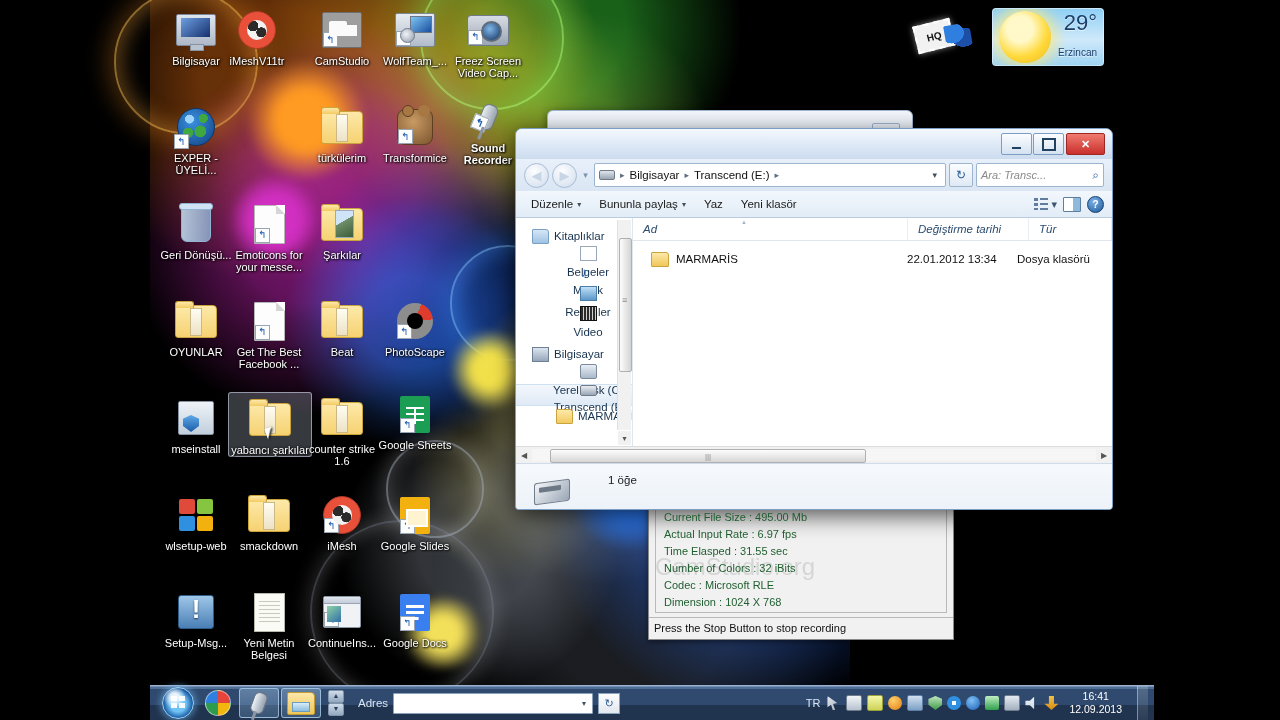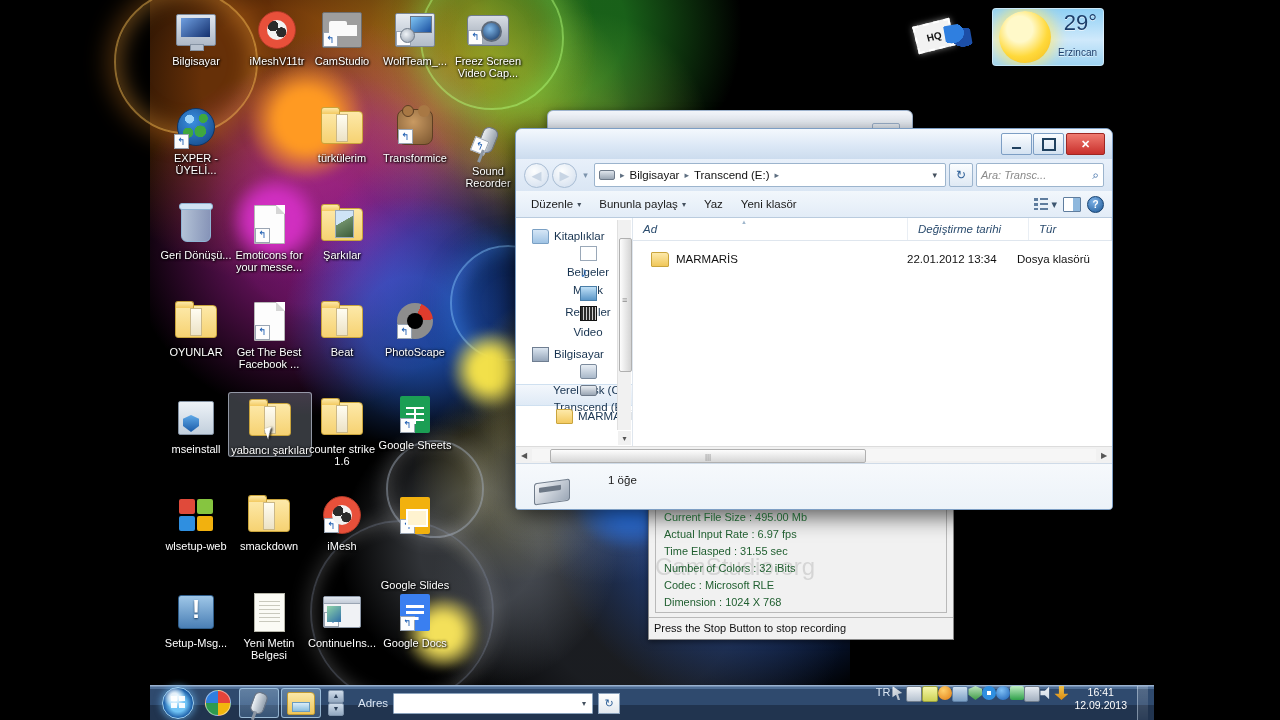--- a/index.html
+++ b/index.html
@@ -679,21 +679,21 @@
     display: flex; align-items: center; padding: 0 2px;
     font-size: 11px; color: #111;
   }
   #adres-input .caret2 { margin-left: auto; font-size: 8px; color: #44505e; padding: 0 4px; }
   #adres-go {
     width: 20px; height: 19px; background: linear-gradient(#fdfdfd, #e2e8ef);
     border: 1px solid #8ba2bc; display: flex; align-items: center; justify-content: center;
     font-size: 11px; color: #2a5d96;
   }
   #tray {
-    display: flex; margin-left: auto; padding-right: 4px;
+    display: flex; align-items: center; gap: 5px; margin-left: auto; padding-right: 4px;
   }
   #tray-lang { font-size: 11px; color: #dbe6f3; padding: 0 2px; }
   .tray-ico { width: 14px; height: 14px; border-radius: 2px; }
   #clock {
     text-align: center; color: #ffffff; font-size: 10.5px; line-height: 13px;
     padding: 0 8px 0 6px; white-space: nowrap;
   }
   #show-desktop {
     width: 10px; height: 34px; margin-left: 2px;
     background: linear-gradient(rgba(255,255,255,0.18), rgba(255,255,255,0.05));
@@ -730,21 +730,21 @@
   </div>
 
   <div id="icon-grid">
 
     <div class="dicon" style="left:155px;top:4px;">
       <div class="glyph">
           <div class="ic-monitor"></div>
         </div>
       <div class="dlabel">Bilgisayar</div>
     </div>
-    <div class="dicon" style="left:236px;top:4px;">
+    <div class="dicon" style="left:216px;top:4px;">
       <div class="glyph">
           <div class="ic-imesh"></div>
         </div>
       <div class="dlabel">iMeshV11tr</div>
     </div>
     <div class="dicon" style="left:301px;top:4px;">
       <div class="glyph">
           <div class="ic-camstudio">
             <span class="shortcut-arrow"></span>
           </div>
@@ -783,21 +783,21 @@
       <div class="dlabel">türkülerim</div>
     </div>
     <div class="dicon" style="left:374px;top:101px;">
       <div class="glyph">
           <div class="ic-mouse">
             <span class="shortcut-arrow"></span>
           </div>
         </div>
       <div class="dlabel">Transformice</div>
     </div>
-    <div class="dicon" style="left:447px;top:114px;">
+    <div class="dicon" style="left:447px;top:91px;font-weight:bold;">
       <div class="glyph">
           <div class="ic-mic">
             <span class="shortcut-arrow" style="bottom:-4px;left:-6px;"></span>
           </div>
         </div>
       <div class="dlabel">Sound Recorder</div>
     </div>
 
     <div class="dicon" style="left:155px;top:198px;">
       <div class="glyph">
@@ -889,21 +889,21 @@
       <div class="dlabel">smackdown</div>
     </div>
     <div class="dicon" style="left:301px;top:489px;">
       <div class="glyph">
           <div class="ic-imesh">
             <span class="shortcut-arrow"></span>
           </div>
         </div>
       <div class="dlabel">iMesh</div>
     </div>
-    <div class="dicon" style="left:374px;top:489px;gap:39px;">
+    <div class="dicon" style="left:374px;top:489px;">
       <div class="glyph">
           <div class="ic-slides">
             <span class="shortcut-arrow"></span>
           </div>
         </div>
       <div class="dlabel">Google Slides</div>
     </div>
 
     <div class="dicon" style="left:155px;top:586px;">
       <div class="glyph">

